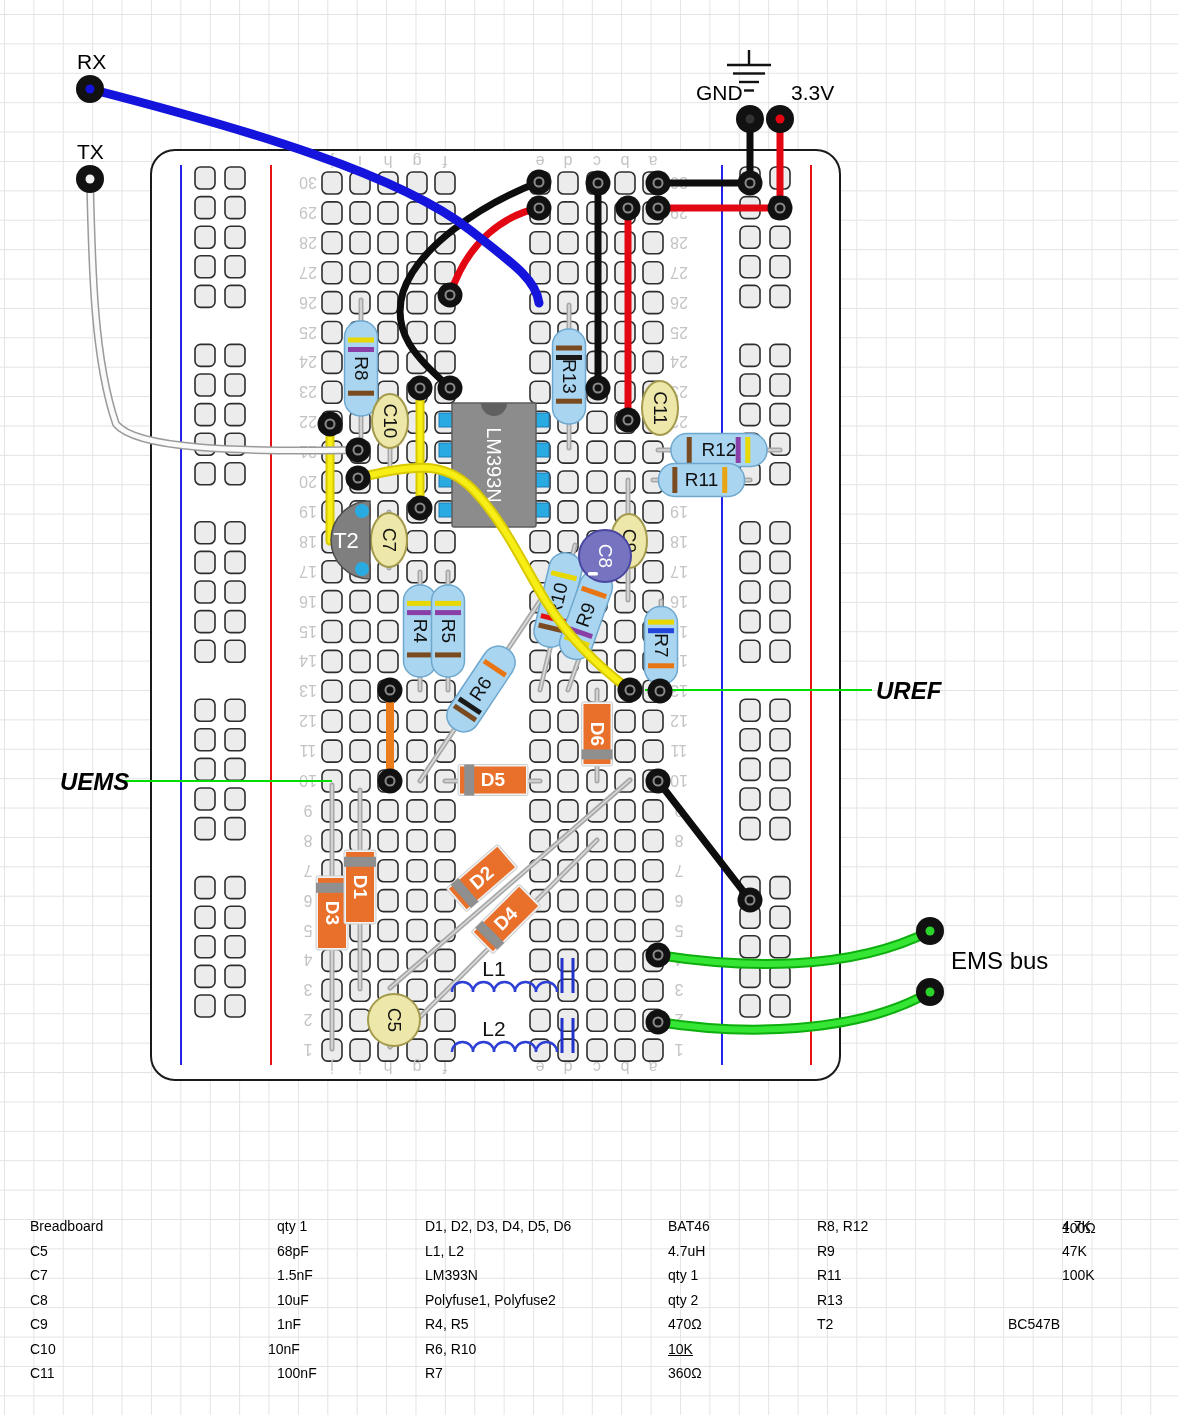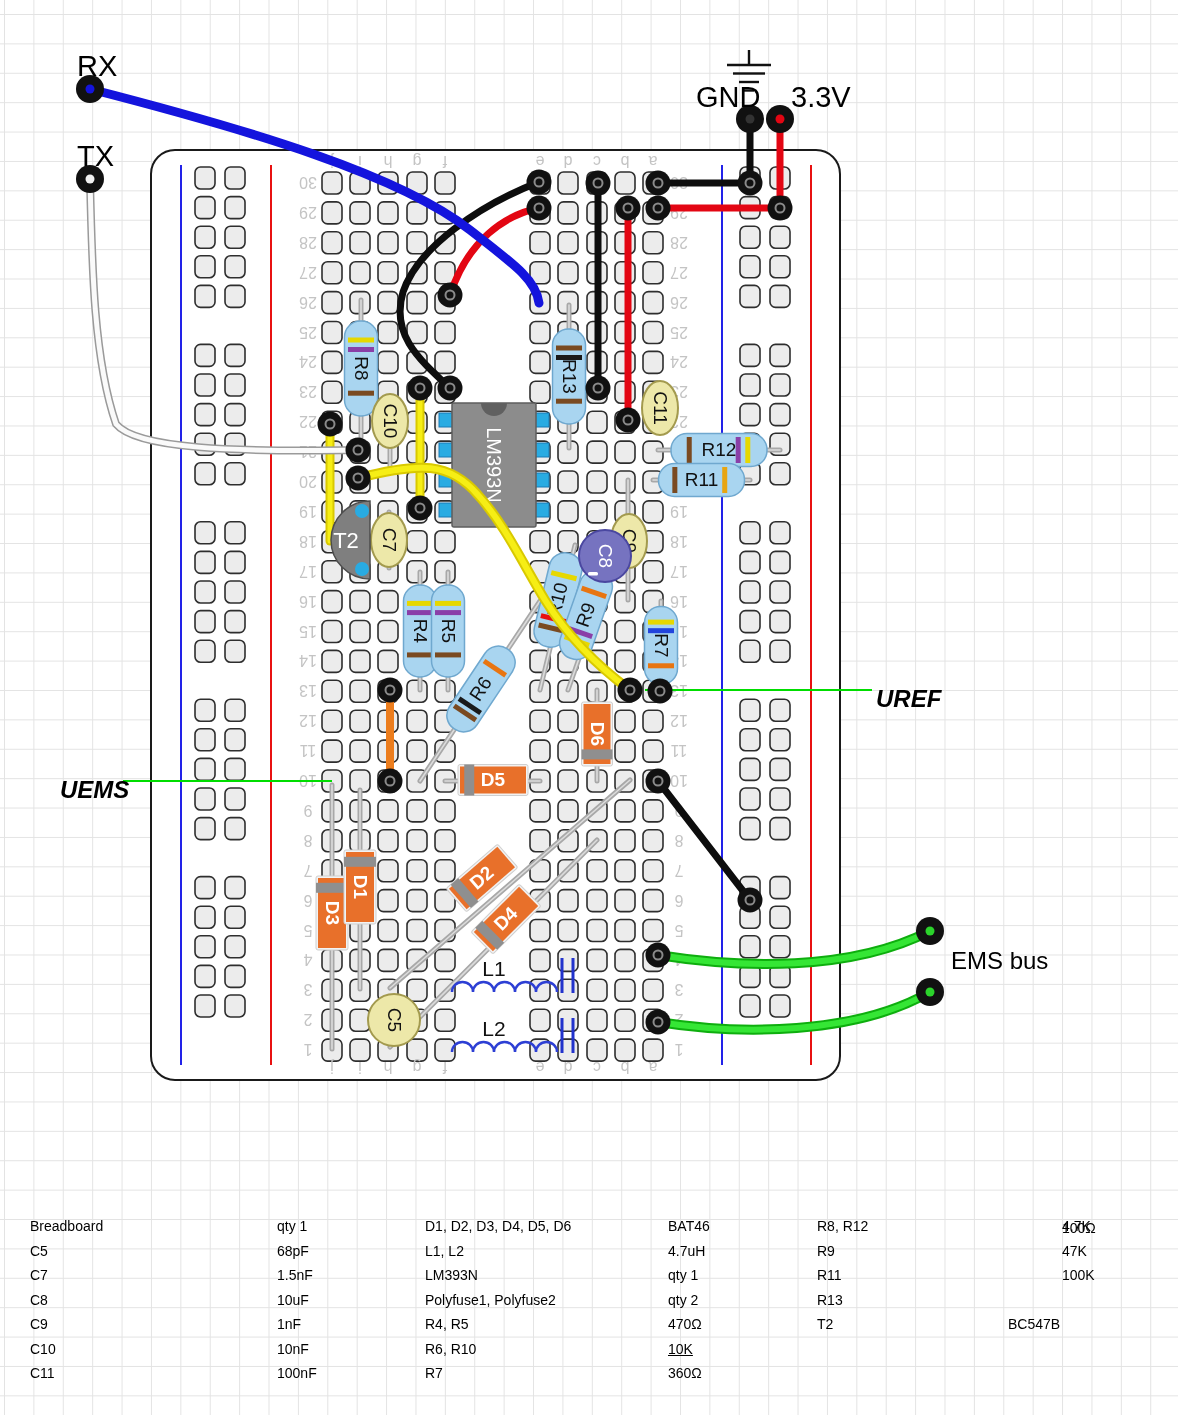--- a/index.html
+++ b/index.html
@@ -7,22 +7,22 @@
     position:relative; width:1178px; height:1415px; overflow:hidden;
     background-color:#ffffff;
     background-image:
       linear-gradient(#e3e3e3 1px, transparent 1px),
       linear-gradient(90deg, #e3e3e3 1px, transparent 1px);
     background-size:29.4px 29.4px;
     background-position:4px 14px;
     font-family:"Liberation Sans", sans-serif;
   }
   #scene{position:absolute;left:0;top:0;}
-  .lbl{position:absolute;color:#000;font-size:29px;white-space:nowrap;}
-  .lbl.bi{font-weight:bold;font-style:italic;font-size:24px;margin-top:8px;}
+  .lbl{position:absolute;color:#000;font-size:21px;white-space:nowrap;}
+  .lbl.bi{font-weight:bold;font-style:italic;font-size:24px;}
   #parts-list span{position:absolute;font-size:14px;color:#000;white-space:nowrap;}
   svg text{font-family:"Liberation Sans", sans-serif;}
 </style>
 </head>
 <body>
 
 <div id="stage">
   <svg id="scene" width="1178" height="1415" viewBox="0 0 1178 1415">
       <rect x="151" y="150" width="689" height="930" rx="24" fill="#fff" stroke="#1a1a1a" stroke-width="2"></rect>
       <g>
@@ -901,21 +901,21 @@
       <span style="left: 668px; top: 1291.5px;">qty 2</span>
       <span style="left: 817px; top: 1291.5px;">R13</span>
       <span style="left: 1062px; top: 1220px;">100Ω</span>
       <span style="left: 30px; top: 1316px;">C9</span>
       <span style="left: 277px; top: 1316px;">1nF</span>
       <span style="left: 425px; top: 1316px;">R4, R5</span>
       <span style="left: 668px; top: 1316px;">470Ω</span>
       <span style="left: 817px; top: 1316px;">T2</span>
       <span style="left: 1008px; top: 1316px;">BC547B</span>
       <span style="left: 30px; top: 1340.5px;">C10</span>
-      <span style="left: 277px; top: 1340.5px; text-align: center;">10nF</span>
+      <span style="left: 268px; top: 1340.5px; text-align: center;">10nF</span>
       <span style="left: 425px; top: 1340.5px;">R6, R10</span>
       <span style="left: 668px; top: 1340.5px; text-decoration: underline;">10K</span>
       <span style="left: 30px; top: 1365px;">C11</span>
       <span style="left: 277px; top: 1365px;">100nF</span>
       <span style="left: 425px; top: 1365px;">R7</span>
       <span style="left: 668px; top: 1365px;">360Ω</span>
     </div>
 </div>
 
 </body></html>

